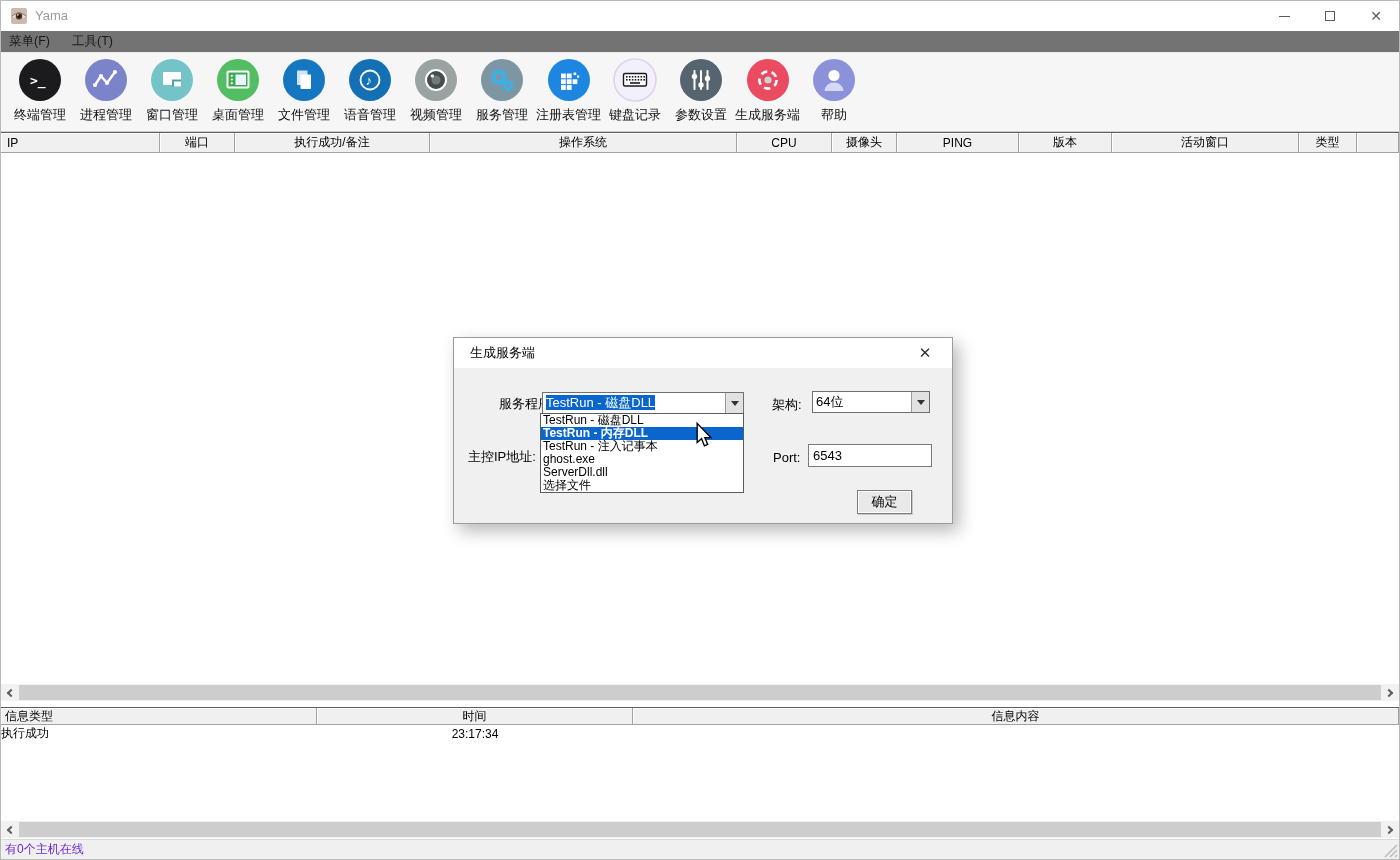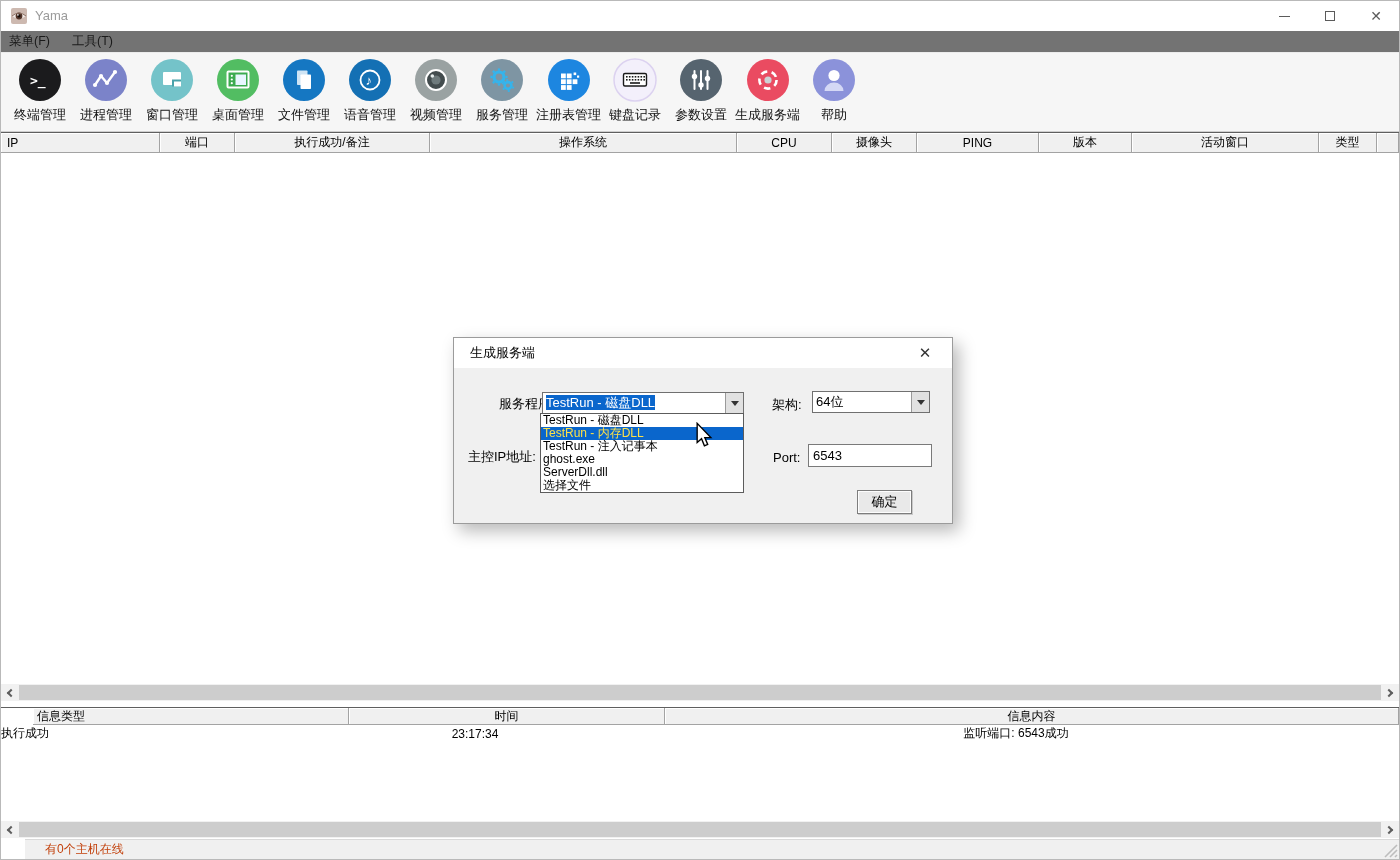--- a/index.html
+++ b/index.html
@@ -39,49 +39,49 @@
   .hscroll { position:absolute; left:0; right:0; height:17px; background:#f1f1f1; }
   .hs-arrow { position:absolute; top:0; width:17px; height:17px; background:#f1f1f1; display:flex; align-items:center; justify-content:center; }
   .hs-arrow.left { left:0; } .hs-arrow.right { right:0; }
   .chev { width:6px; height:6px; }
   .chev.l { border-left:2px solid #5e5e5e; border-bottom:2px solid #5e5e5e; transform:rotate(45deg); margin-left:3px; }
   .chev.r { border-left:2px solid #5e5e5e; border-bottom:2px solid #5e5e5e; transform:rotate(225deg); margin-right:3px; }
   .hs-thumb { position:absolute; top:1px; bottom:1px; left:18px; right:18px; background:#cdcdcd; }
 
   
   .infolist { position:absolute; top:706px; left:0; right:0; height:131px; border-top:1px solid #5f5f5f; background:#fff; }
-  .il-header { display:flex; height:17px;padding-left:32px; }
+  .il-header { display:flex; height:17px; }
   .il-cell { height:17px; background:#f0f0f0; border-right:1px solid #a3a3a3; border-bottom:1px solid #a3a3a3; box-shadow:inset 1px 1px 0 #fff; font-size:12px; display:flex; align-items:center; justify-content:center; overflow:hidden; }
   .il-cell.left { justify-content:flex-start; padding-left:4px; }
   .il-row { display:flex; height:17px; font-size:12px; color:#000; }
   .il-rcell { overflow:hidden; white-space:nowrap; display:flex; align-items:center; justify-content:center; }
   .il-rcell.left { justify-content:flex-start; padding-left:0; }
 
   
-  .statusbar { position:absolute; top:838px; left:0; right:0; bottom:0; background:#f0f0f0; border-top:1px solid #d9d9d9; font-size:12px; color:#c2410c; display:flex; align-items:center; padding-left:20px;margin-left:24px; }
+  .statusbar { position:absolute; top:838px; left:0; right:0; bottom:0; background:#f0f0f0; border-top:1px solid #d9d9d9; font-size:12px; color:#6d28d9; display:flex; align-items:center; padding-left:4px; }
   .grip { position:absolute; right:1px; bottom:1px; width:14px; height:14px; }
 
   
   .dialog { position:absolute; left:452px; top:336px; width:500px; height:187px; background:#f0f0f0; border:1px solid #9b9b9b; box-shadow:6px 7px 16px rgba(0,0,0,.28); z-index:20; }
   .dlg-titlebar { position:absolute; top:0; left:0; right:0; height:30px; background:#fff; }
   .dlg-title { position:absolute; left:16px; top:0; line-height:30px; font-size:13px; color:#000; }
   .dlg-close { position:absolute; right:12px; top:0; width:30px; height:30px; display:flex; align-items:center; justify-content:center; font-size:15px; color:#333; }
   .dlg-label { position:absolute; font-size:13px; color:#000; white-space:nowrap; }
   .combo { position:absolute; height:22px; background:#fff; border:1px solid #707070; display:flex; align-items:center; }
   .combo-text { flex:1; font-size:13px; padding-left:3px; white-space:nowrap; overflow:hidden; }
   .combo-text .sel { background:#0a66cc; color:#fff; }
   .combo-btn { width:18px; height:20px; background:#e1e1e1; border-left:1px solid #9a9a9a; display:flex; align-items:center; justify-content:center; }
   .arrow-down { width:0; height:0; border:4px solid transparent; border-top:5px solid #333; margin-top:4px; }
   .textbox { position:absolute; background:#fff; border:1px solid #7a7a7a; font-size:13px; padding-left:4px; display:flex; align-items:center; }
   .okbtn { position:absolute; left:403px; top:152px; width:55px; height:24px; background:#e9e9e9; border:1px solid #7d7d7d; box-shadow:inset 0 0 0 1px #fdfdfd, 1px 1px 0 #c9c9c9; font-size:13px; display:flex; align-items:center; justify-content:center; color:#000; }
 
   
   .droplist { position:absolute; left:539px; top:412px; width:204px; height:80px; background:#fff; border:1px solid #5c5c5c; z-index:30; }
   .drop-item { height:13px; line-height:13px; font-size:12px; padding-left:2px; white-space:nowrap; overflow:hidden; color:#000; }
-  .drop-item.hl { background:#0a66cc; color:#fde047; }
+  .drop-item.hl { background:#0a66cc; color:#ffffff;font-weight:bold; }
 
   .cursor { position:absolute; left:694px; top:421px; z-index:40; }
 </style>
 </head>
 <body>
 
 <div class="win">
 
   <div class="titlebar">
     <svg class="app-icon" viewBox="0 0 16 16">
@@ -304,21 +304,21 @@
       </div>
     </div>
 
   <div class="hosts">
     <div class="lv-header" id="hostsHeader">
         <div class="lvh-cell left" style="width: 159px;">IP</div>
         <div class="lvh-cell" style="width: 75px;">端口</div>
         <div class="lvh-cell" style="width: 195px;">执行成功/备注</div>
         <div class="lvh-cell" style="width: 307px; font-family: Liberation Mono, monospace;">操作系统</div>
         <div class="lvh-cell" style="width: 95px;">CPU</div>
-        <div class="lvh-cell" style="width: 85px;">摄像头</div>
+        <div class="lvh-cell" style="width: 65px;">摄像头</div>
         <div class="lvh-cell" style="width: 122px;">PING</div>
         <div class="lvh-cell" style="width: 93px;">版本</div>
         <div class="lvh-cell" style="width: 187px;">活动窗口</div>
         <div class="lvh-cell" style="width: 58px;">类型</div>
         <div class="lvh-cell" style="flex: 1 1 0%;"></div>
       </div>
     <div class="lv-body" style="height:530px;"></div>
     <div class="hscroll" style="top:551px;">
       <div class="hs-arrow left">
           <div class="chev l"></div>
@@ -333,21 +333,20 @@
   <div class="infolist">
     <div class="il-header" id="infoHeader">
         <div class="il-cell left" style="width: 316px;">信息类型</div>
         <div class="il-cell" style="width: 316px;">时间</div>
         <div class="il-cell" style="flex: 1 1 0%;">信息内容</div>
       </div>
     <div id="infoRows">
         <div class="il-row">
           <div class="il-rcell left" style="width: 316px;">执行成功</div>
           <div class="il-rcell" style="width: 316px;">23:17:34</div>
-          <div class="il-rcell" style="flex: 1 1 0%;">监听端口: 6543成功</div>
         </div>
       </div>
     <div class="hscroll" style="top:113px;">
       <div class="hs-arrow left">
           <div class="chev l"></div>
         </div>
       <div class="hs-thumb"></div>
       <div class="hs-arrow right">
           <div class="chev r"></div>
         </div>

